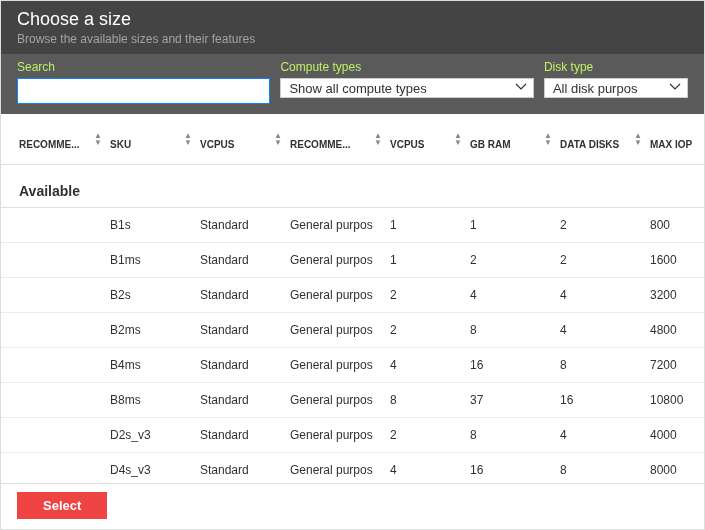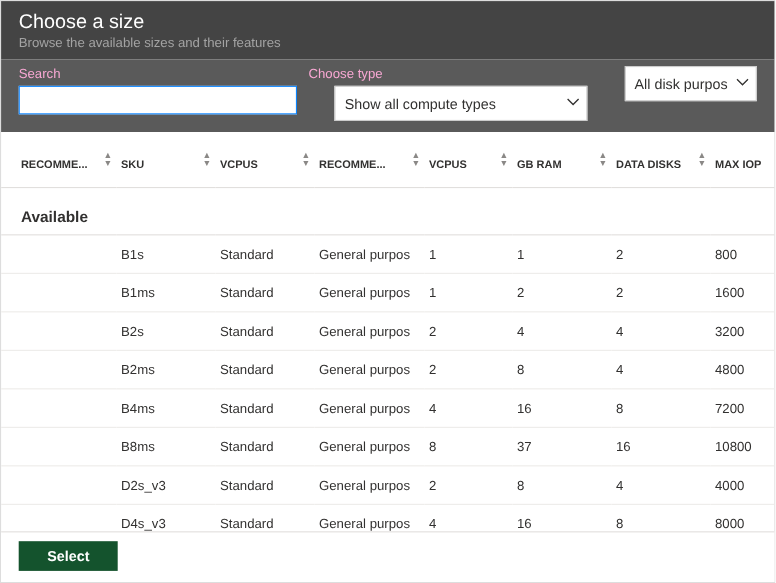--- a/index.html
+++ b/index.html
@@ -3,73 +3,74 @@
 <meta charset="utf-8">
 <style>
   * { box-sizing: border-box; margin: 0; padding: 0; }
   html, body { width: 705px; height: 530px; font-family: "Segoe UI", Arial, sans-serif; font-size: 12px; color: #323130; overflow: hidden; background: #fff; }
   .panel { width: 705px; height: 530px; display: flex; flex-direction: column; border: 1px solid #ddd; }
   .header { background: #444444; color: #fff; padding: 8px 16px 8px 16px; }
   .header h1 { font-weight: 400; font-size: 18px; margin-bottom: 2px; }
   .header .sub { font-size: 12px; color: #a3a3a3; }
   .filters { background: #5a5a5a; color: #fff; padding: 6px 16px 10px 16px; display: flex; gap: 10px; }
   .filter-group { display: flex; flex-direction: column; gap: 2px; }
-  .filter-label { font-size: 12px; color: #f9a8d4; margin-bottom: 2px; }
+  .filter-label { font-size: 12px; color: #bef264; margin-bottom: 2px; }
   .filter-search { width: 255px; }
   .filter-compute { width: 255px; }
   .filter-disk { width: 145px; }
   .search-input { height: 26px; border: 1px solid #0a84ff; background: #fff; padding: 2px 6px; font-size: 13px; outline: none; }
-  .select-wrap { position: relative; height: 32px; background: #fff; border: 1px solid #ccc; display: flex; align-items: center; padding: 0 22px 0 8px; color: #323130; font-size: 13px; cursor: pointer; margin-left: 24px; }
+  .select-wrap { position: relative; height: 20px; background: #fff; border: 1px solid #ccc; display: flex; align-items: center; padding: 0 22px 0 8px; color: #323130; font-size: 13px; cursor: pointer; }
   .select-wrap .chev { position: absolute; right: 6px; top: 50%; transform: translateY(-50%); pointer-events: none; }
   .table-wrap { flex: 1; overflow: hidden; }
   table { border-collapse: collapse; width: 100%; table-layout: fixed; }
   thead th { text-align: left; font-size: 10px; font-weight: 600; color: #323130; padding: 25px 4px 14px 4px; border-bottom: 1px solid #e1dfdd; white-space: nowrap; position: relative; }
   thead th .sort { position: absolute; right: 4px; top: 50%; transform: translateY(-50%); color: #8a8886; font-size: 8px; line-height: 7px; }
   thead th .sort span { display:block; }
   .section-row td { font-size: 14px; font-weight: 700; padding: 18px 4px 8px 18px; border-bottom: 1px solid #e1dfdd; }
   tbody tr.data-row td { font-size: 12px; padding: 10px 4px; border-bottom: 1px solid #edebe9; white-space: nowrap; overflow: hidden; text-overflow: clip; }
   .col-rec { width: 105px; padding-left: 18px !important; }
   .col-sku { width: 90px; }
   .col-type { width: 90px; }
   .col-compute { width: 100px; }
   .col-vcpus { width: 80px; }
   .col-ram { width: 90px; }
   .col-disks { width: 90px; }
   .col-iops { width: 70px; }
   .footer { padding: 8px 16px 10px 16px; border-top: 1px solid #e1dfdd; background:#fff; }
-  .select-btn { background: #14532d; color: #fff; border: none; padding: 6px 26px; font-size: 13px; font-weight: 600; cursor: pointer; }
+  .select-btn { background: #ef4444; color: #fff; border: none; padding: 6px 26px; font-size: 13px; font-weight: 600; cursor: pointer; }
   svg.chev-svg { width: 12px; height: 12px; }
 </style>
 </head>
 <body>
 
 <div class="panel">
 
   <div class="header">
     <h1>Choose a size</h1>
     <div class="sub">Browse the available sizes and their features</div>
   </div>
 
   <div class="filters">
     <div class="filter-group filter-search">
       <span class="filter-label">Search</span>
       <input class="search-input" type="text" value="" style="">
     </div>
     <div class="filter-group filter-compute">
-      <span class="filter-label">Choose type</span>
+      <span class="filter-label">Compute types</span>
       <div class="select-wrap">
         <span>Show all compute types</span>
         <span class="chev">
           <svg class="chev-svg" viewBox="0 0 12 12">
               <path d="M1 3.5 L6 8.5 L11 3.5" fill="none" stroke="#323130" stroke-width="1.2"></path>
             </svg>
         </span>
       </div>
     </div>
     <div class="filter-group filter-disk">
+      <span class="filter-label">Disk type</span>
       <div class="select-wrap">
         <span>All disk purpos</span>
         <span class="chev">
           <svg class="chev-svg" viewBox="0 0 12 12">
               <path d="M1 3.5 L6 8.5 L11 3.5" fill="none" stroke="#323130" stroke-width="1.2"></path>
             </svg>
         </span>
       </div>
     </div>
   </div>

